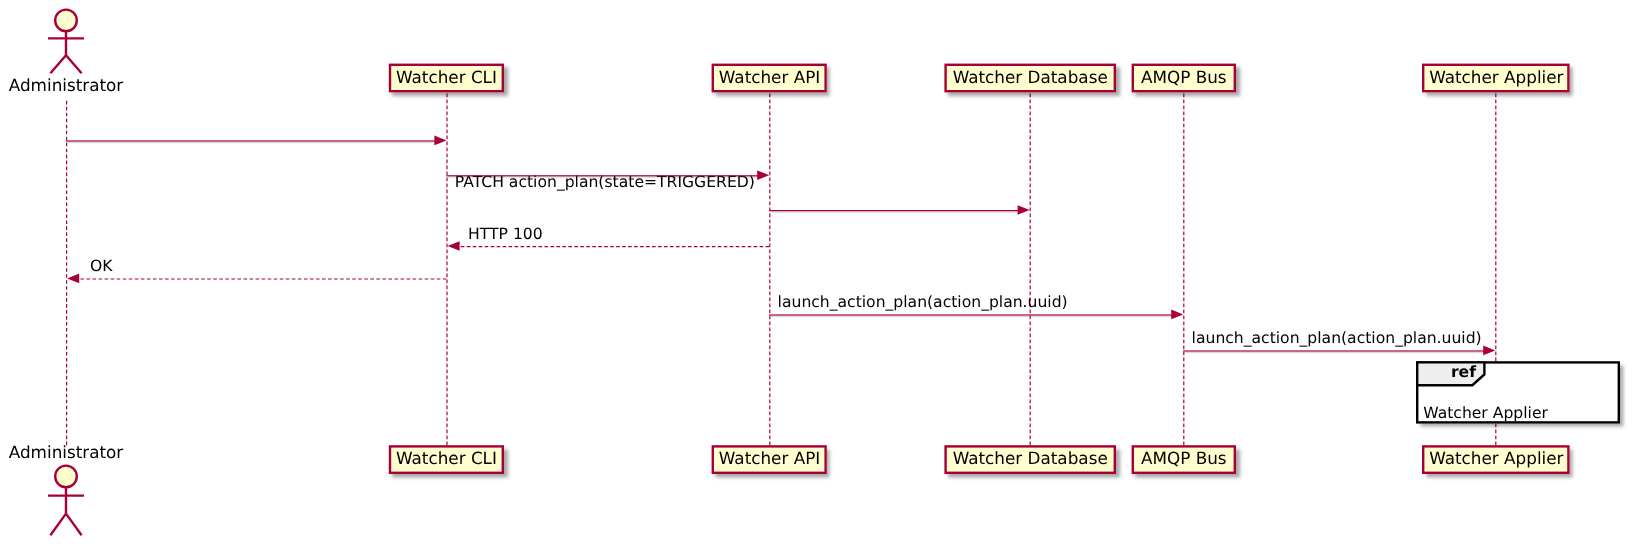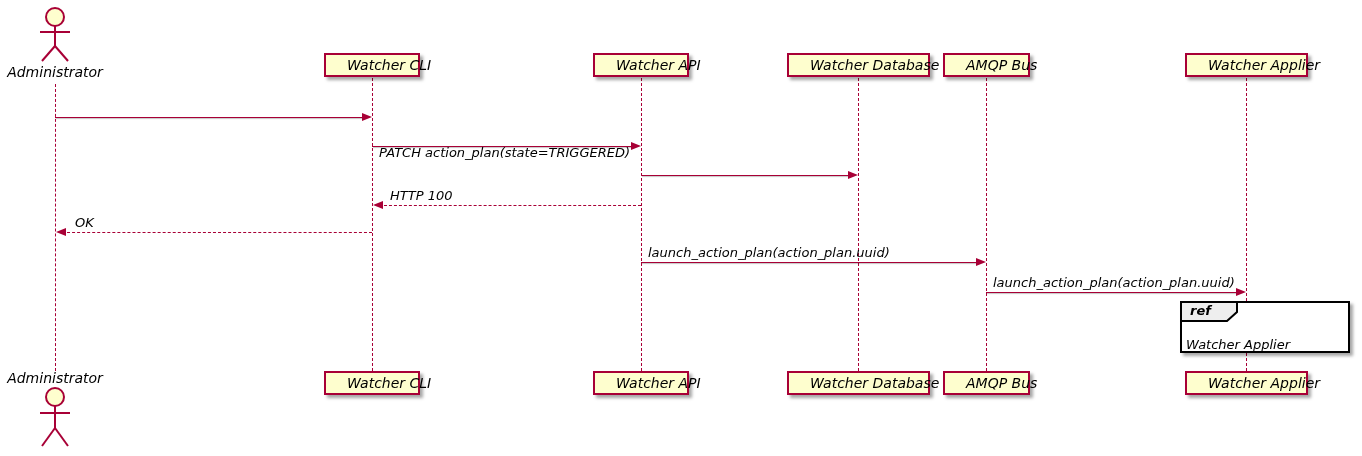--- a/index.html
+++ b/index.html
@@ -1,28 +1,28 @@
 <!DOCTYPE html>
 <html><head>
 <meta charset="utf-8">
 <style>
   html,body{margin:0;padding:0;background:#ffffff;}
   .canvas{
     position:relative;width:1362px;height:456px;background:#ffffff;
-    font-family:"DejaVu Sans","Liberation Sans",sans-serif;color:#000;overflow:hidden;font-style:italic;
+    font-family:"DejaVu Sans","Liberation Sans",sans-serif;color:#000;overflow:hidden;
   }
   .lifeline{
     position:absolute;width:0;border-left:1px dashed #A80036;
   }
   .participant{
     position:absolute;height:24px;box-sizing:border-box;
     background:#FEFECE;border:2px solid #A80036;
     box-shadow:3px 3px 3px rgba(0,0,0,0.35);
     font-size:14px;line-height:21px;text-align:center;white-space:nowrap;
-    padding:0 21px;
+    padding:0 4px;
   }
   .actor-label{
     position:absolute;font-size:14px;text-align:center;white-space:nowrap;
   }
   .actor-svg{position:absolute;}
   .msg-label{
     position:absolute;font-size:13px;white-space:nowrap;
   }
   .msg-line{
     position:absolute;height:0;border-top:1px solid #A80036;
@@ -39,21 +39,21 @@
     border-right:10px solid #A80036;
   }
   .ref-box{
     position:absolute;left:1180px;top:301px;width:170px;height:52px;
     box-sizing:border-box;background:#ffffff;border:2px solid #000;
     box-shadow:3px 3px 3px rgba(0,0,0,0.35);
   }
   .ref-tab{position:absolute;left:-2px;top:-2px;}
   .ref-tab-label{
     position:absolute;left:8px;top:0px;width:40px;
-    font-size:13px;font-weight:bold;text-align:left;
+    font-size:13px;font-weight:bold;text-align:right;
   }
   .ref-text{
     position:absolute;left:4px;top:17px;font-size:13px;line-height:16px;white-space:nowrap;
   }
 </style>
 </head>
 <body>
 
 <div class="canvas">
 

